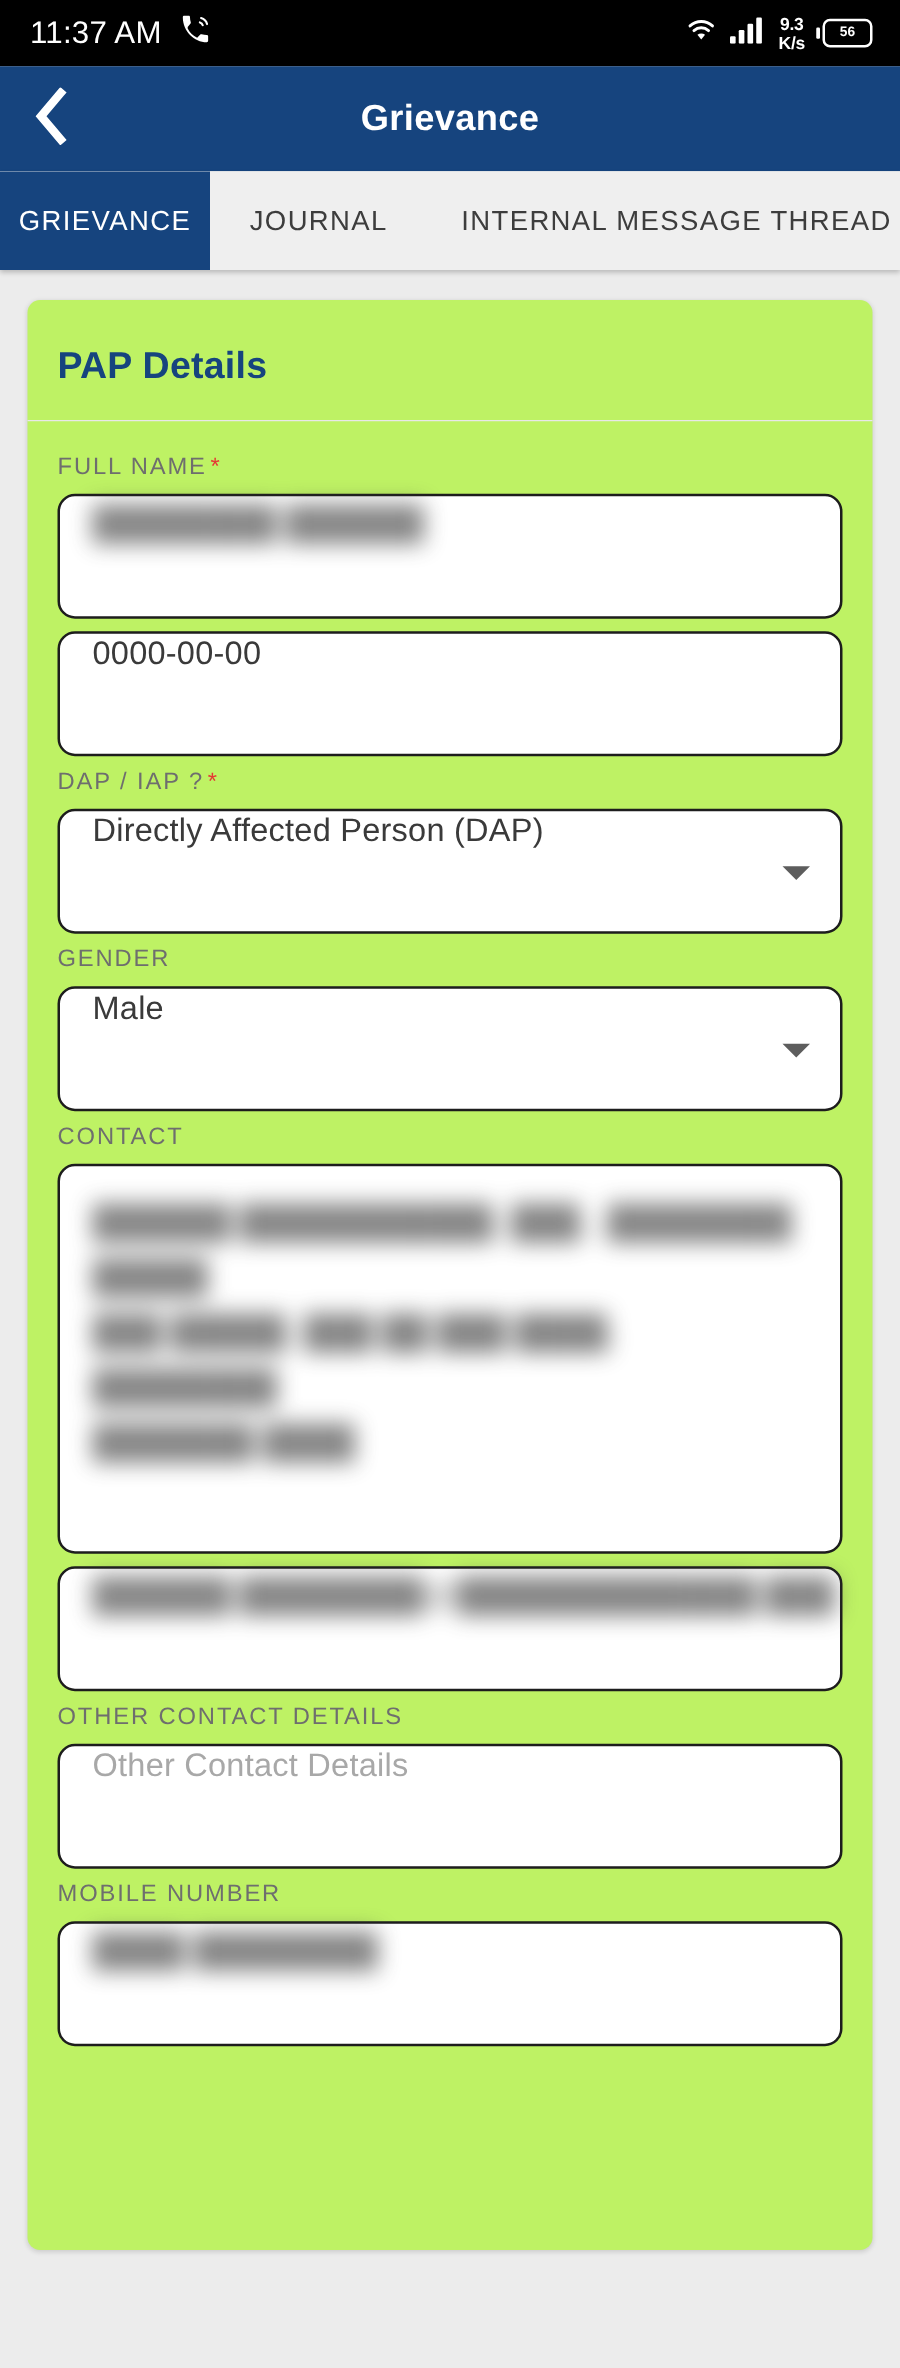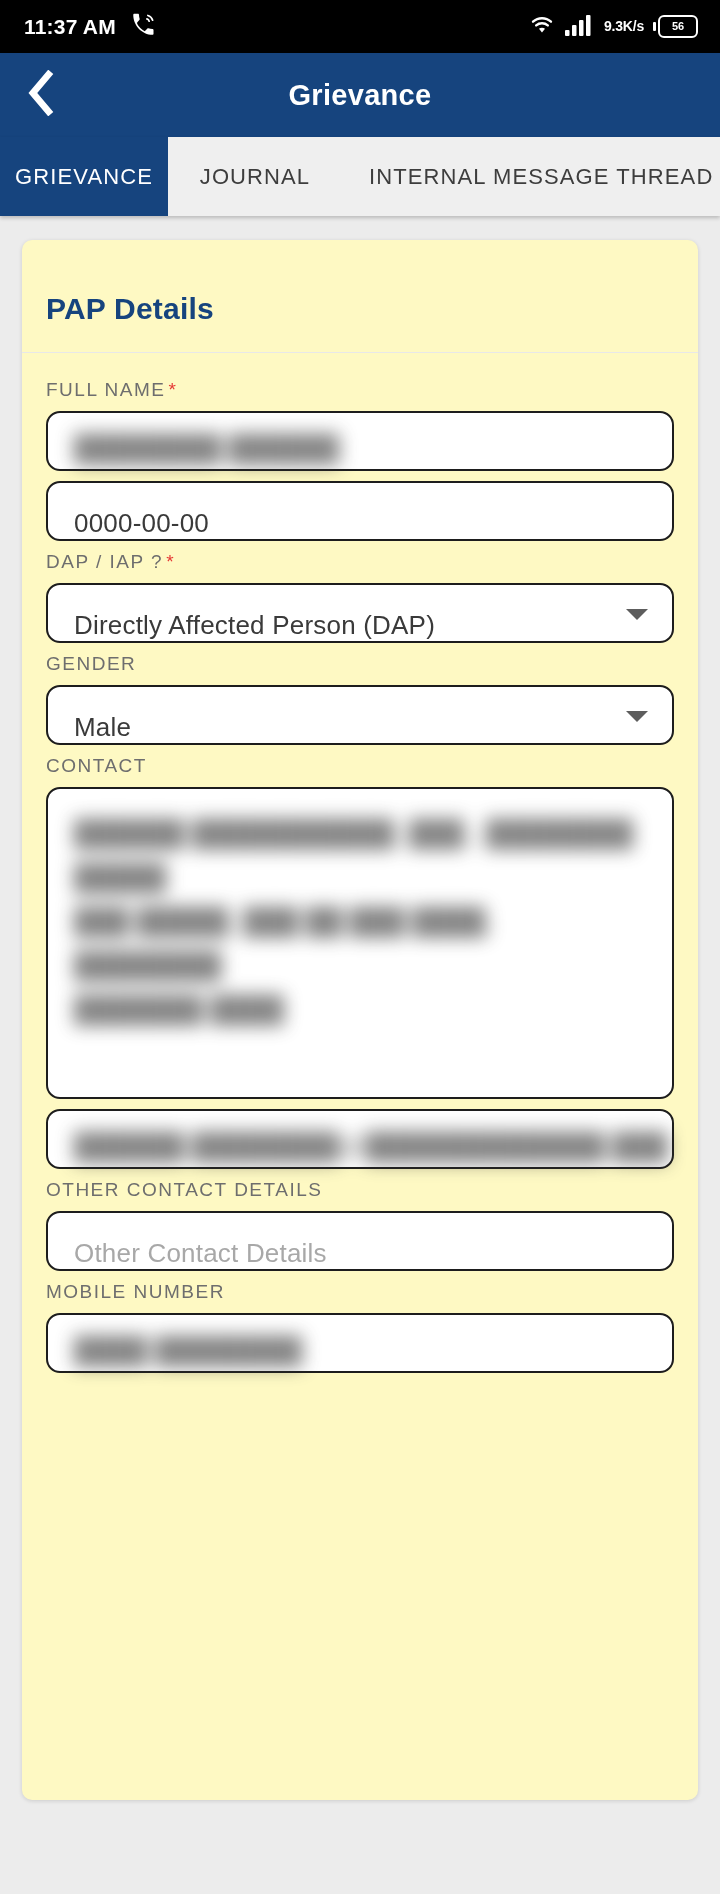--- a/index.html
+++ b/index.html
@@ -12,25 +12,25 @@
 
   .screen { position: relative; width: 720px; height: 1894px; background: #ececec; }
 
   
   .status-bar {
     height: 53px; background: #000; color: #fff;
     display: flex; align-items: center; justify-content: space-between;
     padding: 0 22px 0 24px;
   }
   .status-left { display: flex; align-items: center; gap: 14px; }
-  .status-time { font-size: 21px; font-weight: 700; letter-spacing: 0.2px; }
+  .status-time { font-size: 25px; font-weight: 400; letter-spacing: 0.2px; }
   .status-right { display: flex; align-items: center; gap: 9px; }
   .net-speed {
     font-size: 14px; line-height: 15px; text-align: center; font-weight: 600;
-    display: flex; flex-direction: row; letter-spacing: -0.2px;
+    display: flex; flex-direction: column; letter-spacing: -0.2px;
   }
   .battery {
     border: 2px solid #fff; border-radius: 6px; padding: 1px 6px;
     font-size: 11px; font-weight: 600; line-height: 17px; min-width: 40px; text-align: center;
   }
   .battery-wrap { display: flex; align-items: center; gap: 2px; }
   .battery-nub { width: 3px; height: 9px; background: #fff; border-radius: 1px; }
 
   
   .app-bar {
@@ -58,44 +58,44 @@
     font-size: 22px; letter-spacing: 1.1px; color: #3d3d3d;
     white-space: nowrap; padding: 0 27px; cursor: pointer; flex: 0 0 auto;
   }
   .tab.active { background: #16447e; color: #fff; }
   .tab--grievance { width: 168px; padding: 0; }
   .tab--journal { width: 174px; }
 
   
   .content { padding: 24px 22px 0 22px; }
   .card {
-    background: #fef9c3; border-radius: 10px;
+    background: #bef264; border-radius: 10px;
     box-shadow: 0 1px 4px rgba(0,0,0,0.14);
-    padding: 16px 0 30px 0;
+    padding: 0 0 30px 0;
     min-height: 1560px;
   }
   .card-header {
     padding: 36px 24px 26px 24px;
     border-bottom: 1px solid #e8e8e8;
   }
   .card-title {
     color: #16447e; font-size: 30px; font-weight: bold; letter-spacing: 0.2px;
   }
   .card-body { padding: 26px 24px 0 24px; }
 
   
   .field { margin-bottom: 10px; }
   .field-label {
     font-size: 19px; color: #6e6e6e; letter-spacing: 1.5px;
     font-weight: 500; margin-bottom: 10px; display: block;
   }
   .req { color: #e53935; margin-left: 3px; }
   .control {
     border: 2px solid #1d1d1d; border-radius: 14px;
-    height: 60px; display: flex; align-items: flex-end;
+    height: 100px; display: flex; align-items: flex-start;
     padding: 0 26px; background: #fff; position: relative;
   }
   .control.textarea-ctl { height: 312px; align-items: flex-start; padding-top: 22px; }
   .control .value { font-size: 26px; color: #3a3a3a; letter-spacing: 0.2px; }
   .control .placeholder { font-size: 26px; color: #a8a8a8; letter-spacing: 0.2px; }
 
   
   .redacted {
     color: #3a3a3a; font-size: 26px; filter: blur(9px); opacity: 0.62;
     user-select: none; white-space: pre-wrap; line-height: 42px;

